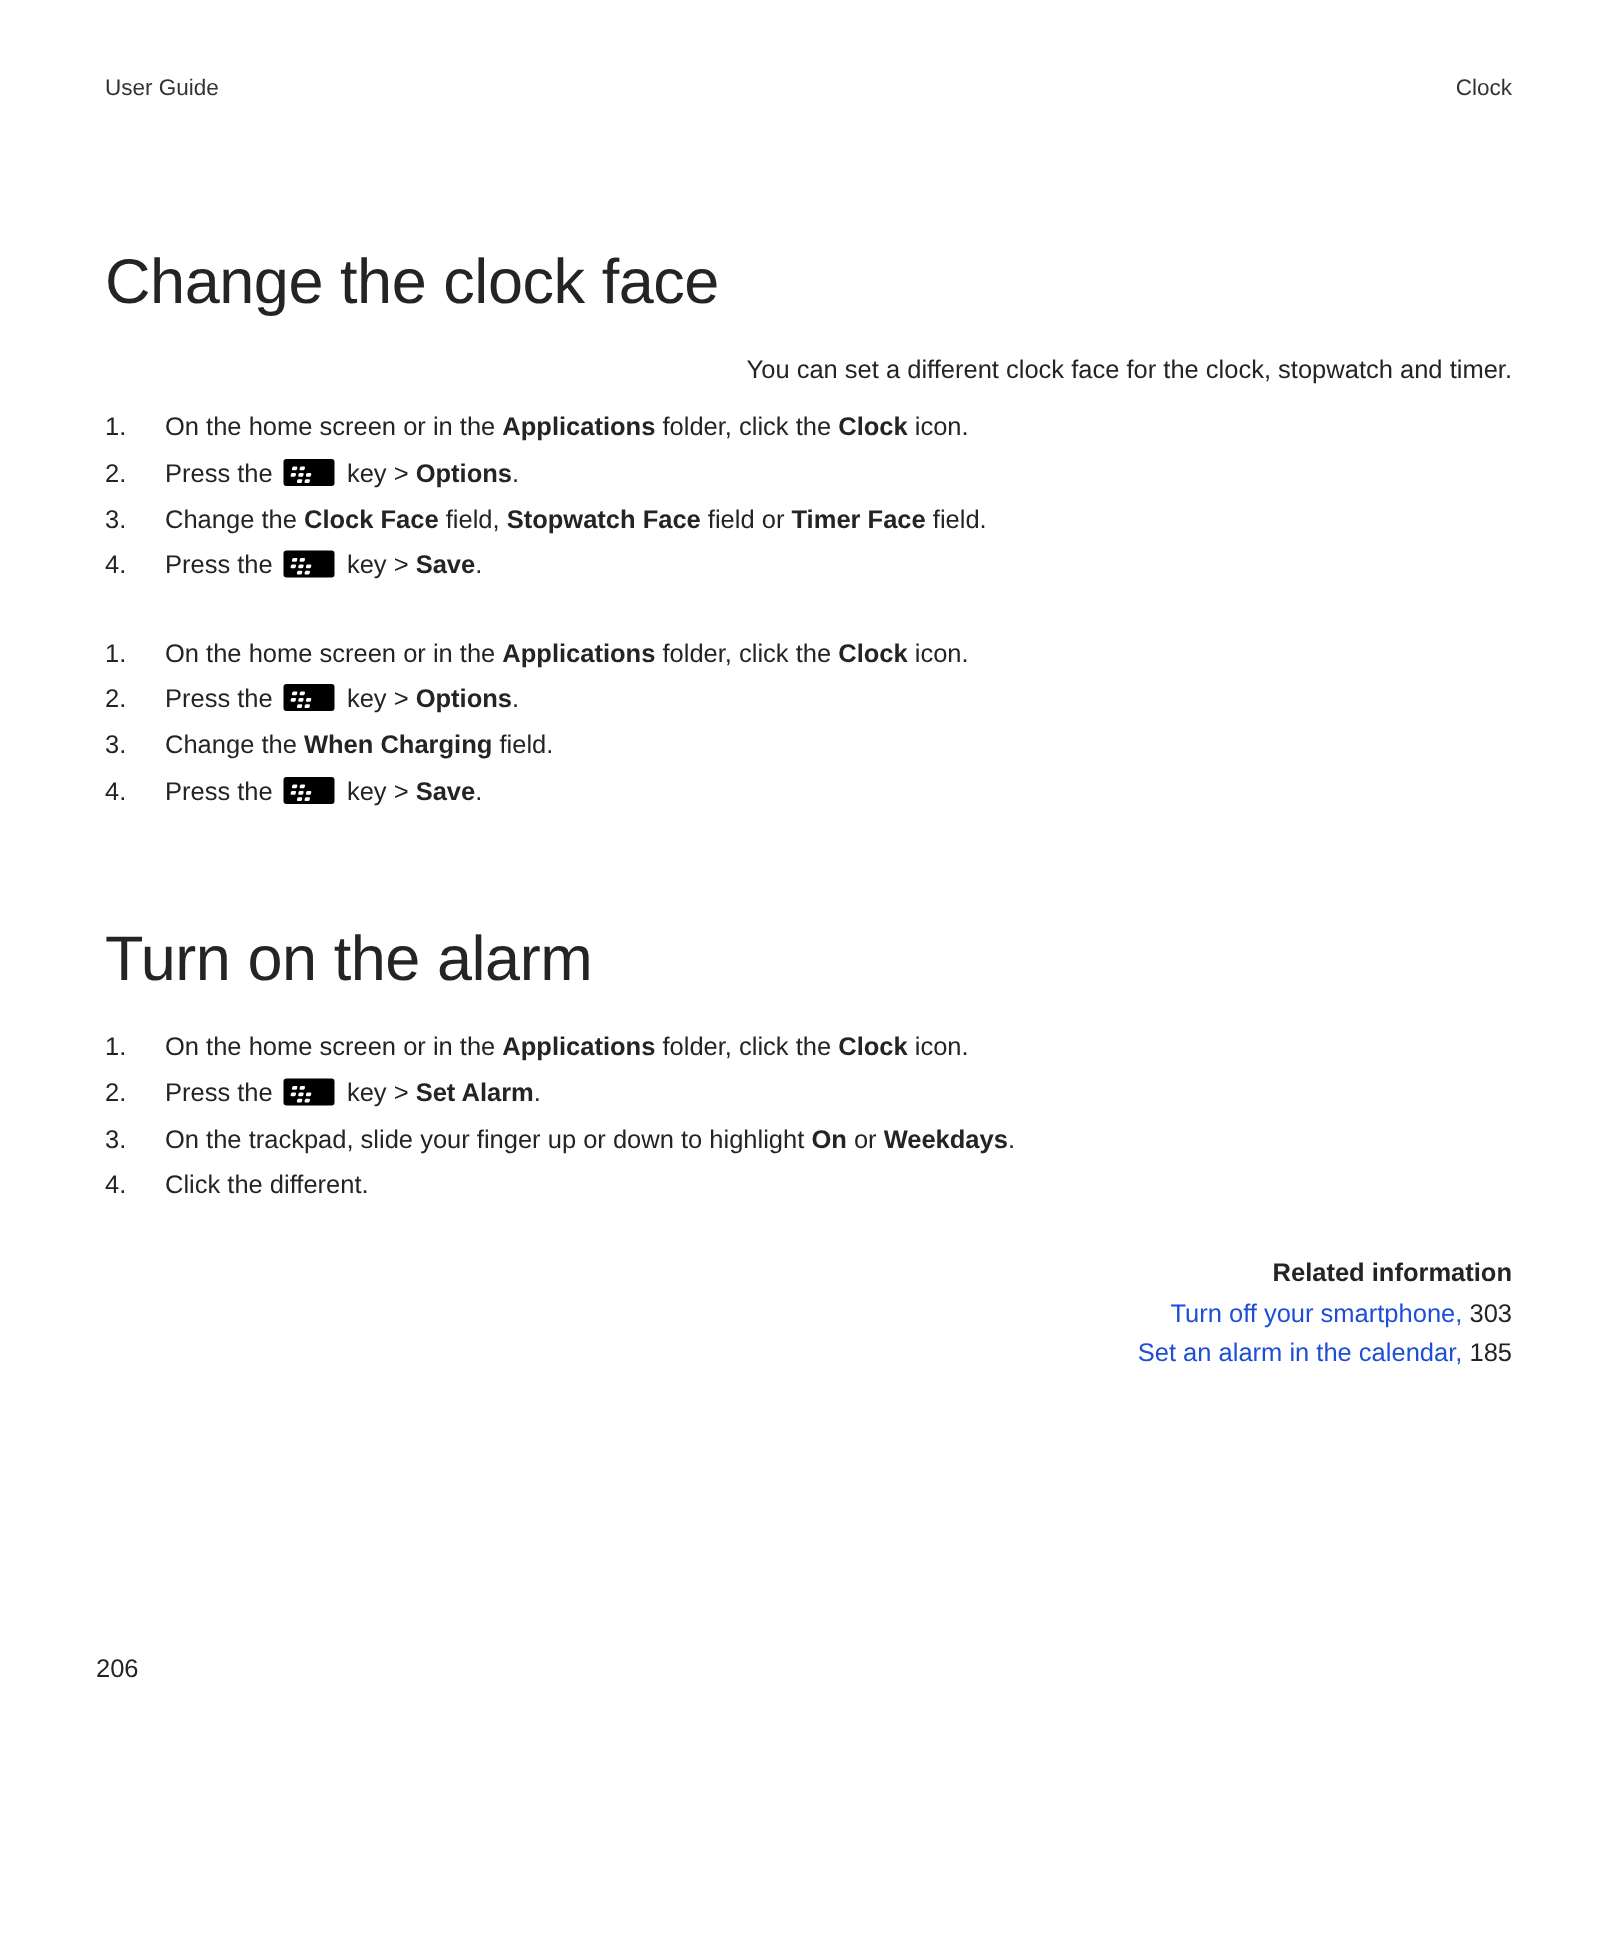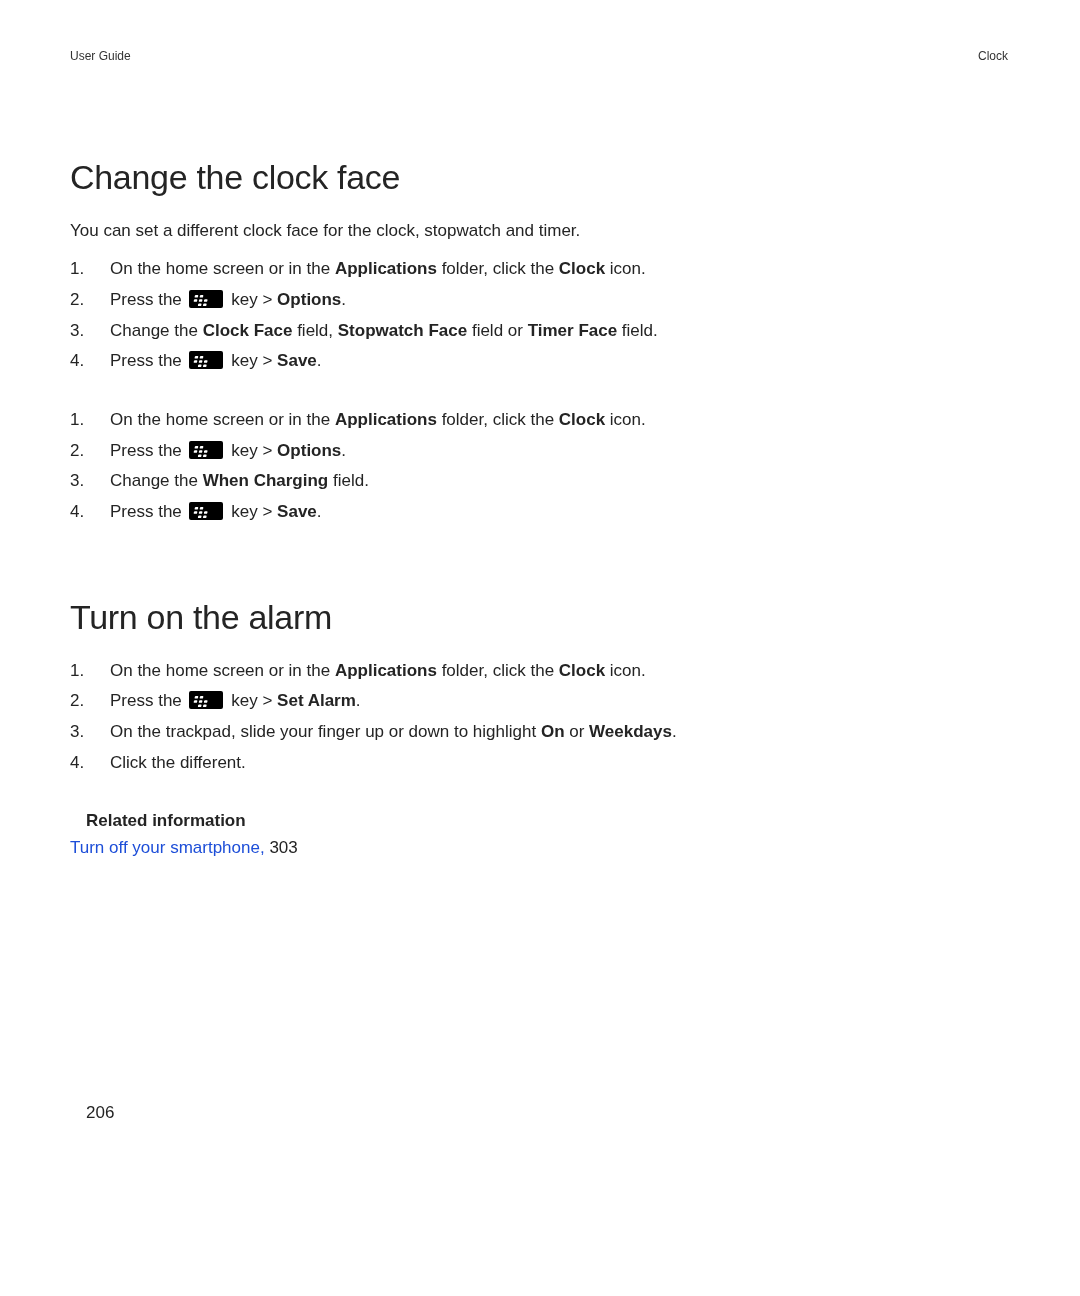--- a/index.html
+++ b/index.html
@@ -14,32 +14,33 @@
     font-family: "Helvetica Neue", Helvetica, Arial, sans-serif;
     font-size: 17px;
     line-height: 1.45;
     box-sizing: border-box;
     padding: 48px 72px 0 70px;
     position: relative;
   }
   .hdr {
     display: flex;
     justify-content: space-between;
-    font-size: 12px;
+    font-size: 15px;
     color: #333;
     margin-bottom: 88px;
   }
   h2 {
-    font-size: 34px;
+    font-size: 42px;
     font-weight: 400;
     margin: 0 0 16px 0;
     letter-spacing: -0.3px;
   }
   p {
     margin: 0 0 14px 0;
+    text-align: right;
   }
   ol {
     margin: 2px 0 34px 0;
     padding: 0;
     list-style: none;
     counter-reset: item;
   }
   ol li {
     position: relative;
     padding-left: 40px;
@@ -86,21 +87,21 @@
   }
   .related-heading {
     font-weight: 700;
     margin: 0 0 2px 16px;
   }
   .related-line {
     margin: 0 0 2px 0;
   }
   .page-num {
     position: absolute;
-    left: 86px;
+    left: 64px;
     bottom: 170px;
     font-size: 17px;
   }
 </style>
 </head>
 <body>
 
 <div class="hdr">
   <span>User Guide</span>
   <span>Clock</span>
@@ -123,15 +124,16 @@
     </ol>
     <h2 style="margin-top: 69px;">Turn on the alarm</h2>
     <ol>
       <li>On the home screen or in the <span class="bold">Applications</span> folder, click the <span class="bold">Clock</span> icon.</li>
       <li>Press the <span class="bb-key"></span> key &gt; <span class="bold">Set Alarm</span>.</li>
       <li>On the trackpad, slide your finger up or down to highlight <span class="bold">On</span> or <span class="bold">Weekdays</span>.</li>
       <li>Click the different.</li>
     </ol>
     <p class="related-heading">Related information</p>
     <p class="related-line"><span class="link">Turn off your smartphone,</span> 303</p>
+    <p class="related-line"><span class="link">Set an alarm in the calendar,</span> 185</p>
   </div>
 
 <div class="page-num">206</div>
 
 </body></html>

